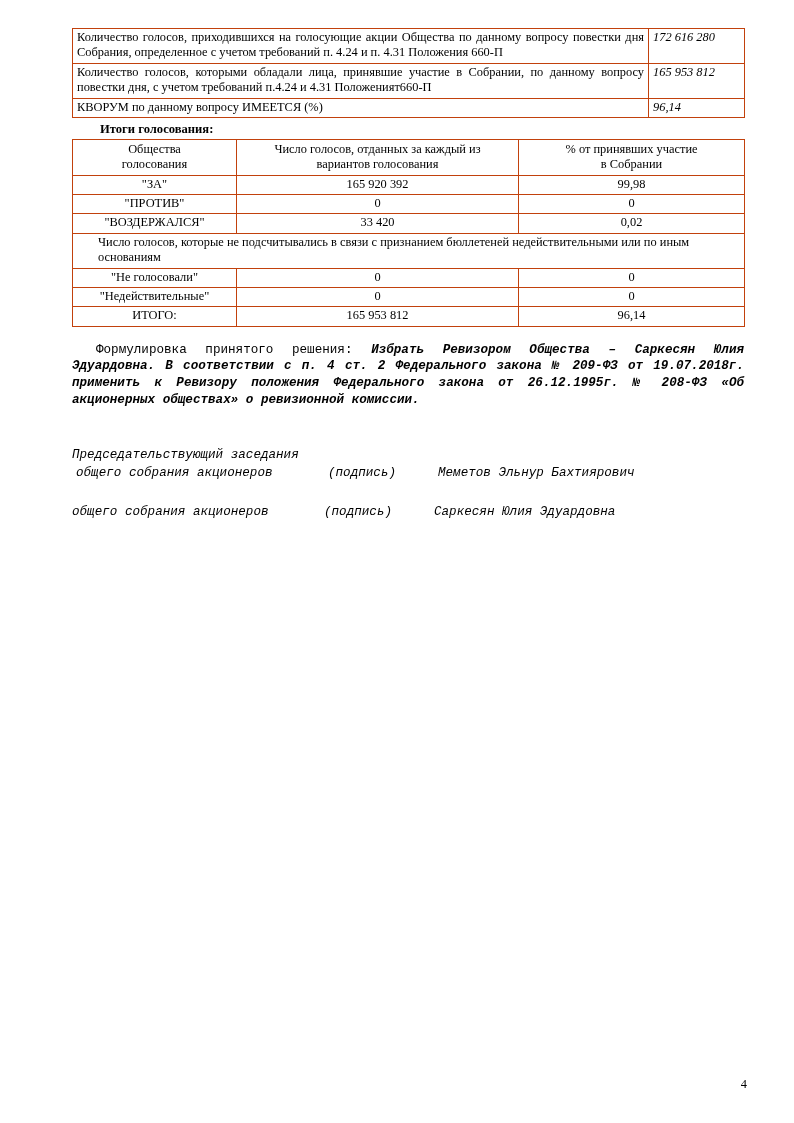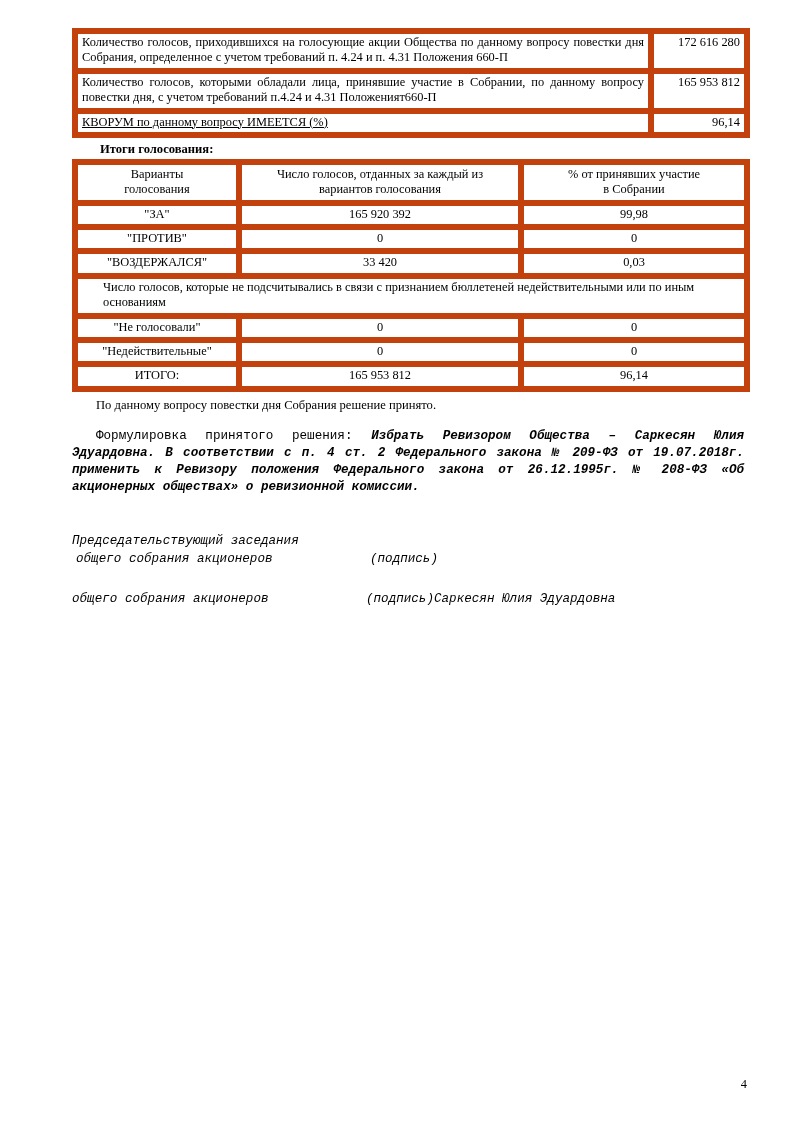--- a/index.html
+++ b/index.html
@@ -34,41 +34,41 @@
 
   
   table.doc-table {
     border-collapse: collapse;
     width: 672px;
     table-layout: fixed;
     font-size: 12.4px;
     line-height: 1.24;
   }
   table.doc-table td {
-    border: 6px solid #c2410c;
+    border: 1px solid #c2410c;
     padding: 1px 4px 2px 4px;
     vertical-align: top;
   }
 
   
   #quorum-table col.c1 { width: 576px; }
   #quorum-table col.c2 { width: 96px; }
 
   .txt-just {
     text-align: justify;
     text-align-last: left;
     hyphens: manual;
   }
   .num-cell {
-    text-align: right;
+    text-align: left;
     white-space: nowrap;
+    font-style: italic;
   }
   .row-quorum-label {
     text-align: left;
-    text-decoration: underline;
   }
 
   
   .section-heading {
     font-size: 12.6px;
     font-weight: bold;
     margin: 4px 0 2px 28px;
     line-height: 1.2;
   }
 
@@ -119,21 +119,20 @@
     align-items: baseline;
   }
   .sig-role {
     width: 252px;
     flex: 0 0 252px;
   }
   .sig-role.indent { padding-left: 4px; }
   .sig-mark {
     width: 110px;
     flex: 0 0 110px;
-    text-align: right;
   }
   .sig-name { flex: 1 1 auto; }
 
   
   .page-number {
     position: absolute;
     right: 47px;
     top: 1078px;
     font-size: 12.4px;
     line-height: 1;
@@ -170,21 +169,21 @@
 
     <table class="doc-table" id="results-table">
       <colgroup>
           <col class="r1">
           <col class="r2">
           <col class="r3">
         </colgroup>
       <tbody>
         <tr>
           <td class="head">
-            <span>Варианты</span><br>
+            <span>Общества</span><br>
             <span>голосования</span>
           </td>
           <td class="head">
             <span>Число голосов, отданных за каждый из</span><br>
             <span>вариантов голосования</span>
           </td>
           <td class="head">
             <span>% от принявших участие</span><br>
             <span>в Собрании</span>
           </td>
@@ -196,21 +195,21 @@
           <td class="ctr">99,98</td>
         </tr>
         <tr>
           <td class="ctr">"ПРОТИВ"</td>
           <td class="ctr">0</td>
           <td class="ctr">0</td>
         </tr>
         <tr>
           <td class="ctr">"ВОЗДЕРЖАЛСЯ"</td>
           <td class="ctr">33 420</td>
-          <td class="ctr">0,03</td>
+          <td class="ctr">0,02</td>
         </tr>
 
         <tr>
           <td class="wide" colspan="3">Число голосов, которые не подсчитывались в связи с признанием бюллетеней недействительными или по иным основаниям</td>
         </tr>
 
         <tr>
           <td class="ctr">"Не голосовали"</td>
           <td class="ctr">0</td>
           <td class="ctr">0</td>
@@ -222,35 +221,35 @@
         </tr>
 
         <tr>
           <td class="ctr">ИТОГО:</td>
           <td class="ctr">165 953 812</td>
           <td class="ctr">96,14</td>
         </tr>
       </tbody>
     </table>
 
-    <p class="para first">По данному вопросу повестки дня Собрания решение принято.</p>
 
     <p class="para second">
       <span>Формулировка принятого решения: </span><span class="bi">Избрать Ревизором Общества – Саркесян Юлия Эдуардовна. В соответствии с п. 4 ст. 2 Федерального закона № 209-ФЗ от 19.07.2018г. применить к Ревизору положения Федерального закона от 26.12.1995г. № 208-ФЗ «Об акционерных обществах»  о ревизионной комиссии.</span>
     </p>
 
     <div class="signatures">
 
       <div class="sig-block">
         <div class="sig-line">
           <div class="sig-role">Председательствующий заседания</div>
         </div>
         <div class="sig-line">
           <div class="sig-role indent">общего собрания акционеров</div>
           <div class="sig-mark">(подпись)</div>
+          <div class="sig-name">Меметов Эльнур Бахтиярович</div>
         </div>
       </div>
 
       <div class="sig-block">
         <div class="sig-line">
           <div class="sig-role">общего собрания акционеров</div>
           <div class="sig-mark">(подпись)</div>
           <div class="sig-name">Саркесян Юлия Эдуардовна</div>
         </div>
       </div>

